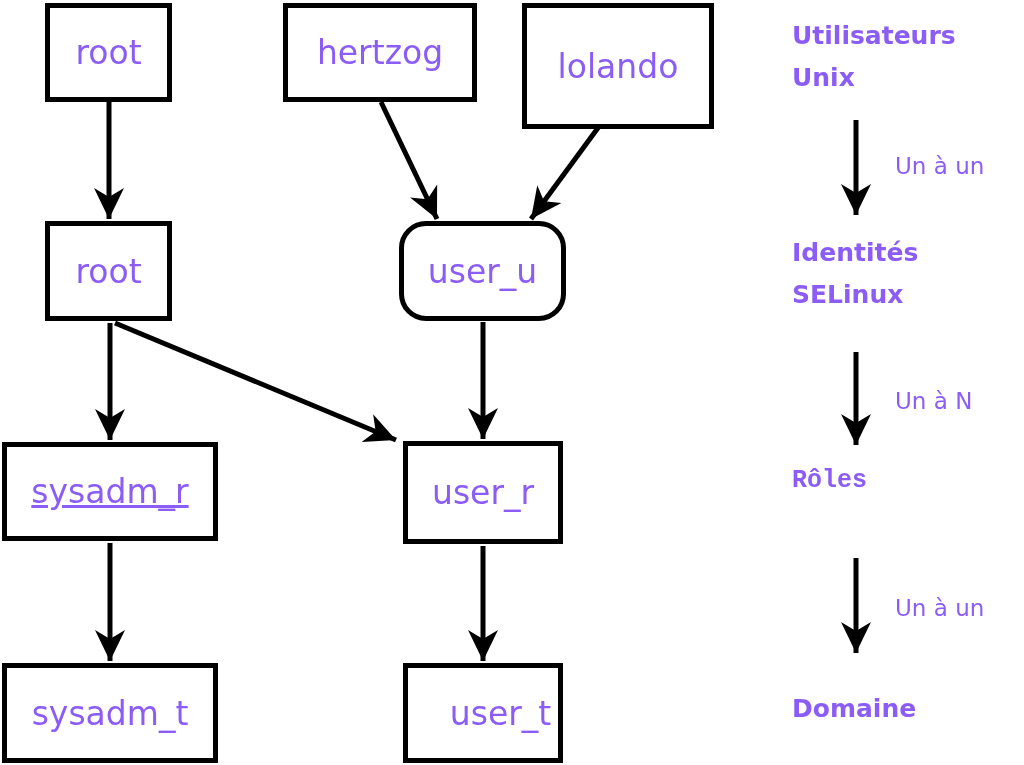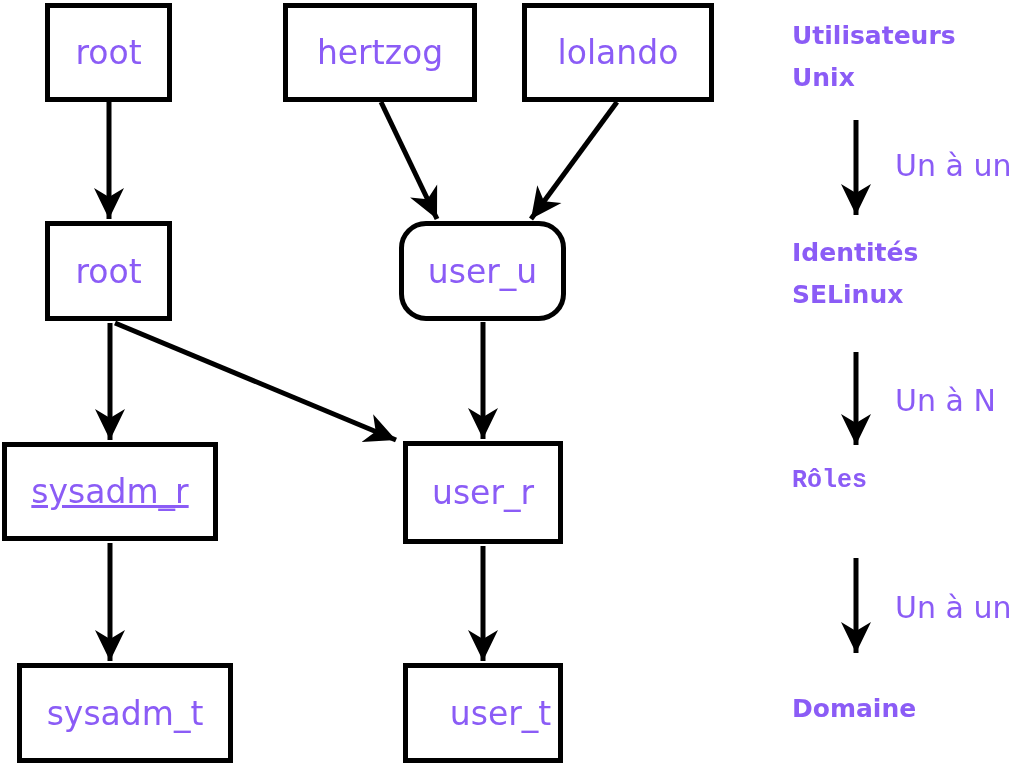--- a/index.html
+++ b/index.html
@@ -36,21 +36,21 @@
   .legend-title {
     position: absolute;
     font-size: 25px;
     font-weight: 700;
     line-height: 42px;
     white-space: nowrap;
   }
   .legend-title span { display: block; }
   .legend-rel {
     position: absolute;
-    font-size: 30px;
+    font-size: 23px;
     line-height: 36px;
     white-space: nowrap;
   }
 </style>
 </head>
 <body>
 
 <div class="canvas">
 
   <svg class="arrows" width="1024" height="765" viewBox="0 0 1024 765">
@@ -75,41 +75,41 @@
   </svg>
 
   <div class="node" style="left:45px; top:3px; width:127px; height:99px;">
     <span>root</span>
   </div>
 
   <div class="node" style="left:283px; top:3px; width:194px; height:99px;">
     <span>hertzog</span>
   </div>
 
-  <div class="node" style="left:522px; top:3px; width:192px; height:99px;">
+  <div class="node" style="left:522px; top:3px; width:192px; height:126px;">
     <span>lolando</span>
   </div>
 
   <div class="node" style="left:45px; top:221px; width:127px; height:100px;">
     <span>root</span>
   </div>
 
   <div class="node" style="left:399px; top:221px; width:167px; height:100px;border-radius:27px;">
     <span>user_u</span>
   </div>
 
   <div class="node" style="left:2px; top:442px; width:216px; height:99px;text-decoration:underline;">
     <span>sysadm_r</span>
   </div>
 
   <div class="node" style="left:403px; top:441px; width:160px; height:103px;">
     <span>user_r</span>
   </div>
 
-  <div class="node" style="left:17px; top:663px; width:216px; height:100px;">
+  <div class="node" style="left:2px; top:663px; width:216px; height:100px;">
     <span>sysadm_t</span>
   </div>
 
   <div class="node" style="left:403px; top:663px; width:160px; height:100px;padding-left:35px;">
     <span>user_t</span>
   </div>
 
   <div class="legend-title" style="left:792px; top:15px;">
     <span>Utilisateurs</span>
     <span>Unix</span>

